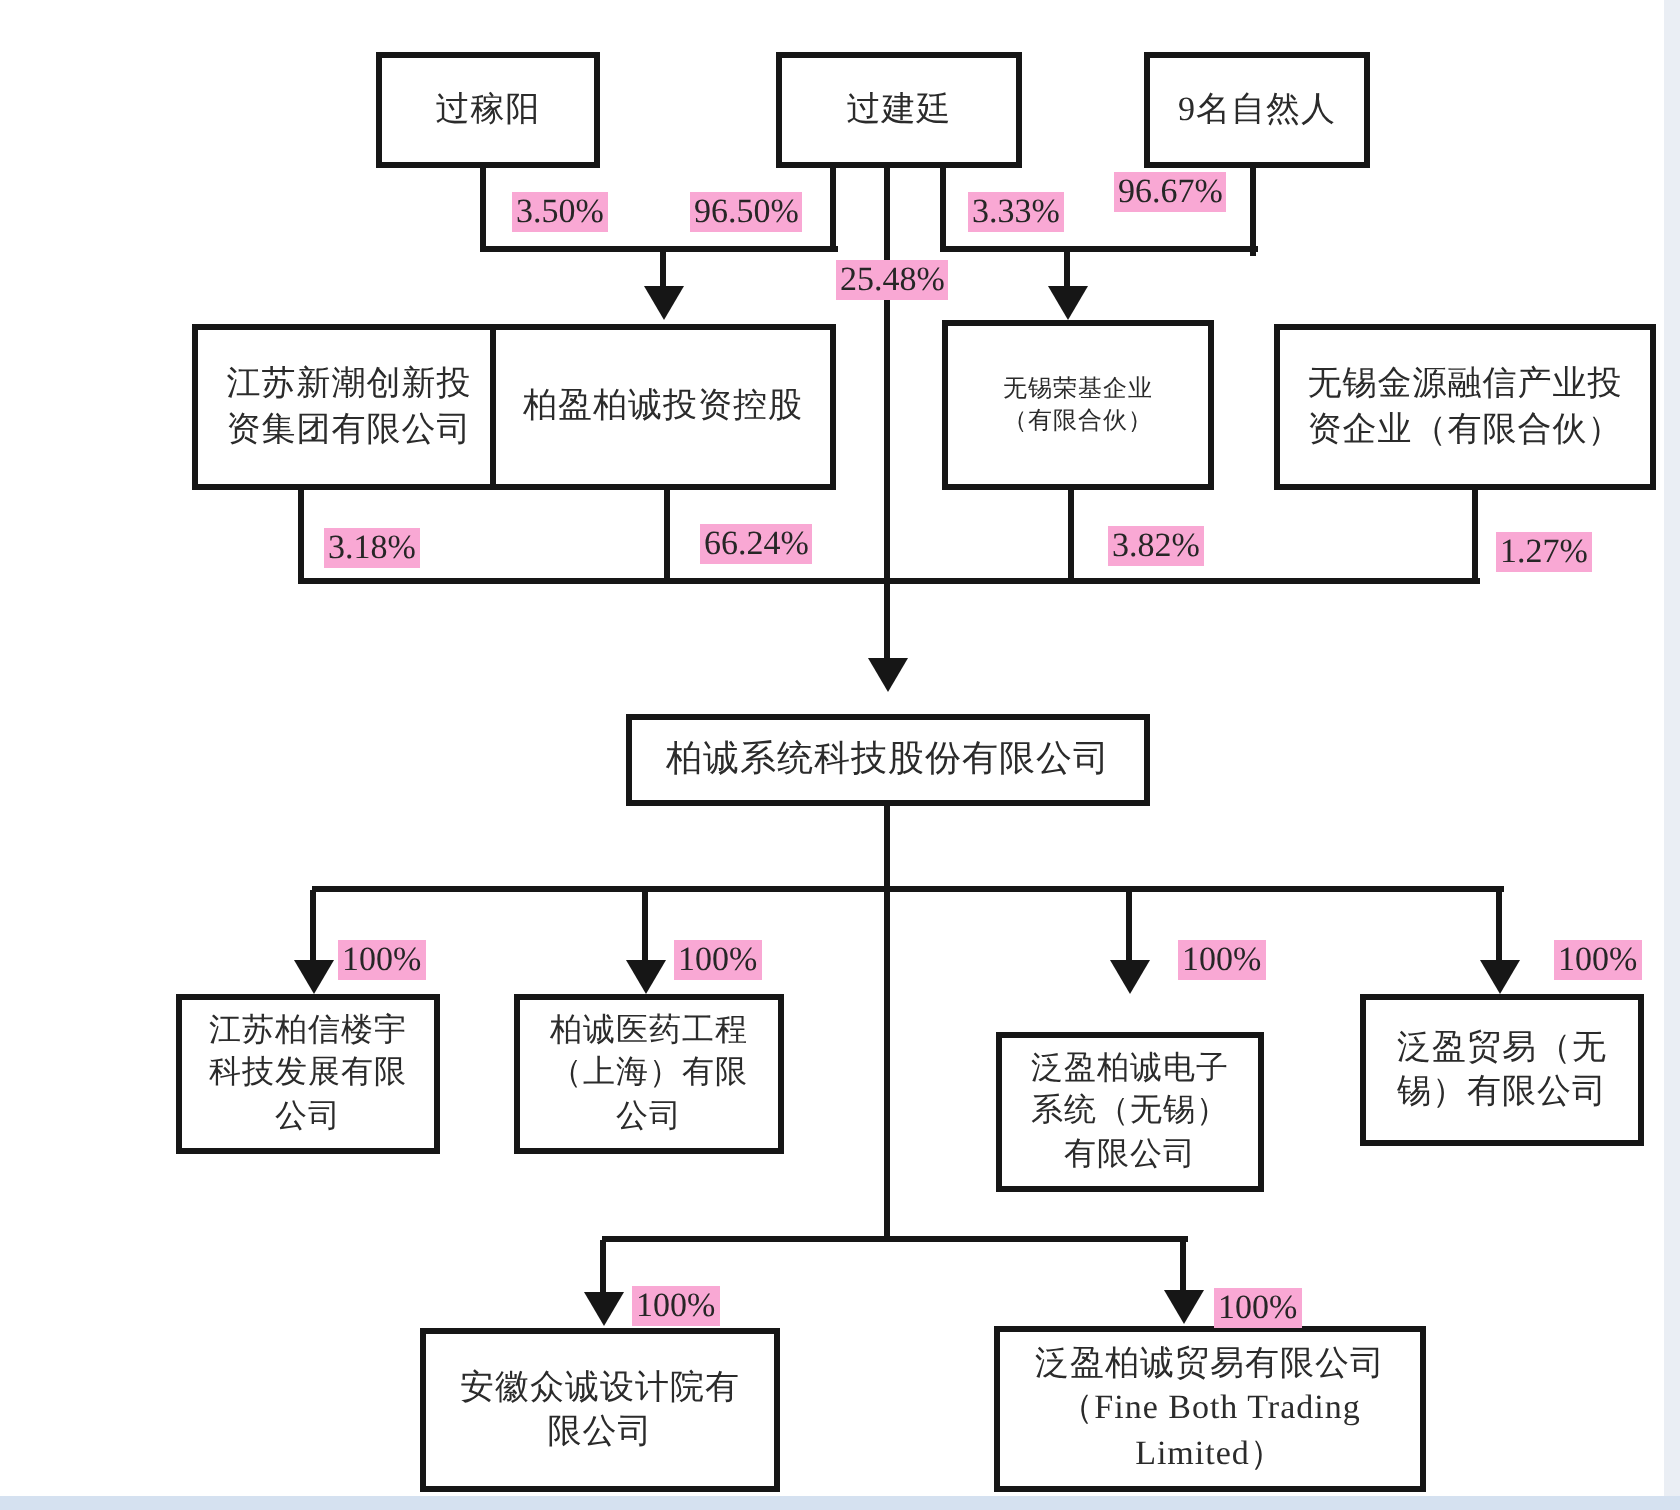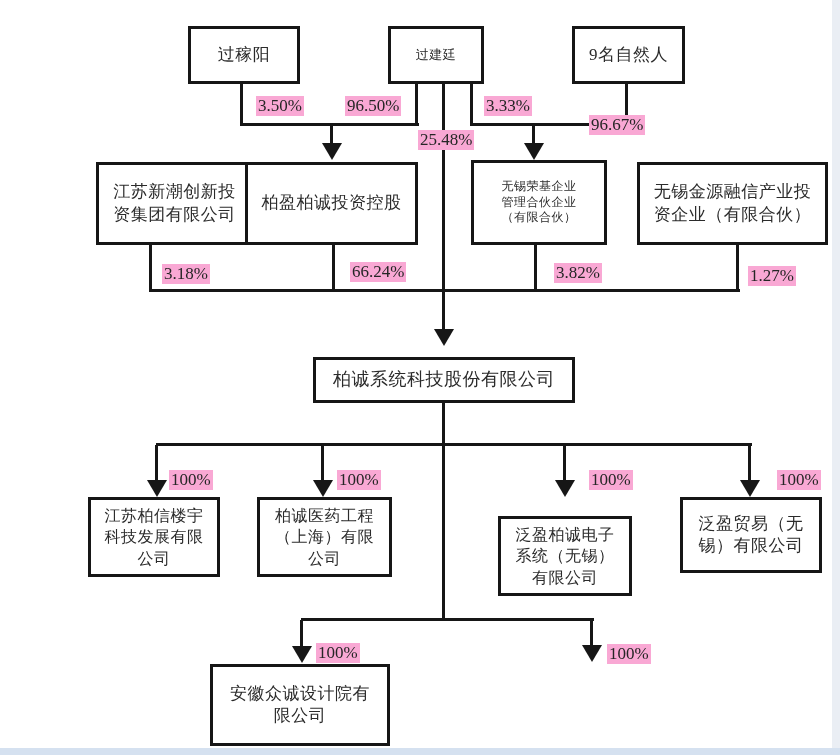--- a/index.html
+++ b/index.html
@@ -84,21 +84,21 @@
     <div class="arrowhead" style="left: 313px; top: 480px;"></div>
     <div class="arrowhead" style="left: 555px; top: 480px;"></div>
     <div class="arrowhead" style="left: 740px; top: 480px;"></div>
     <div class="arrowhead" style="left: 292px; top: 646px;"></div>
     <div class="arrowhead" style="left: 582px; top: 645px;"></div>
     <div class="box" style="left: 188px; top: 26px; width: 112px; height: 58px; font-size: 17px;">
       <div class="box-text">
         <div>过稼阳</div>
       </div>
     </div>
-    <div class="box" style="left: 388px; top: 26px; width: 96px; height: 58px; font-size: 13px;">
+    <div class="box" style="left: 388px; top: 26px; width: 123px; height: 58px; font-size: 17px;">
       <div class="box-text">
         <div>过建廷</div>
       </div>
     </div>
     <div class="box" style="left: 572px; top: 26px; width: 113px; height: 58px; font-size: 17px;">
       <div class="box-text">
         <div>9名自然人</div>
       </div>
     </div>
     <div class="box" style="left: 70px; top: 162px; width: 157px; height: 83px; font-size: 17px; margin-left: 26px;">
@@ -108,21 +108,20 @@
       </div>
     </div>
     <div class="box" style="left: 245px; top: 162px; width: 173px; height: 83px; font-size: 17px;">
       <div class="box-text">
         <div>柏盈柏诚投资控股</div>
       </div>
     </div>
     <div class="box" style="left: 471px; top: 160px; width: 136px; height: 85px; font-size: 12px; align-items: center;">
       <div class="box-text">
         <div>无锡荣基企业</div>
-        <div>管理合伙企业</div>
         <div>（有限合伙）</div>
       </div>
     </div>
     <div class="box" style="left: 637px; top: 162px; width: 191px; height: 83px; font-size: 17px;">
       <div class="box-text">
         <div>无锡金源融信产业投</div>
         <div>资企业（有限合伙）</div>
       </div>
     </div>
     <div class="box" style="left: 313px; top: 347px; width: 262px; height: 46px; font-size: 18px; margin-top: 10px;">
@@ -156,25 +155,32 @@
         <div>安徽众诚设计院有</div>
         <div>限公司</div>
       </div>
     </div>
     <div class="box" style="left: 680px; top: 497px; width: 142px; height: 76px; font-size: 17px;">
       <div class="box-text">
         <div>泛盈贸易（无</div>
         <div>锡）有限公司</div>
       </div>
     </div>
+    <div class="box" style="left: 497px; top: 663px; width: 216px; height: 83px; font-size: 17px;">
+      <div class="box-text">
+        <div>泛盈柏诚贸易有限公司</div>
+        <div>（Fine Both Trading</div>
+        <div>Limited）</div>
+      </div>
+    </div>
     <div class="plabel" style="left: 256px; top: 96px;">3.50%</div>
     <div class="plabel" style="left: 345px; top: 96px;">96.50%</div>
     <div class="plabel" style="left: 418px; top: 130px;">25.48%</div>
     <div class="plabel" style="left: 484px; top: 96px;">3.33%</div>
-    <div class="plabel" style="left: 557px; top: 115px; margin-left: 32px;">96.67%</div>
+    <div class="plabel" style="left: 557px; top: 86px;">96.67%</div>
     <div class="plabel" style="left: 162px; top: 264px;">3.18%</div>
     <div class="plabel" style="left: 350px; top: 262px;">66.24%</div>
     <div class="plabel" style="left: 554px; top: 263px;">3.82%</div>
     <div class="plabel" style="left: 748px; top: 266px;">1.27%</div>
     <div class="plabel" style="left: 169px; top: 470px;">100%</div>
     <div class="plabel" style="left: 337px; top: 470px;">100%</div>
     <div class="plabel" style="left: 589px; top: 470px;">100%</div>
     <div class="plabel" style="left: 777px; top: 470px;">100%</div>
     <div class="plabel" style="left: 316px; top: 643px;">100%</div>
     <div class="plabel" style="left: 607px; top: 644px;">100%</div>

